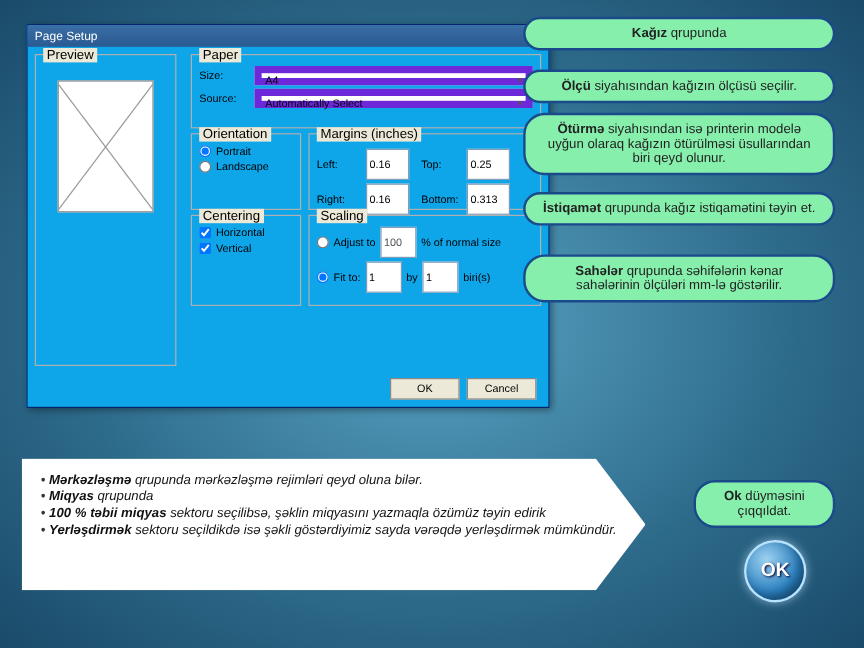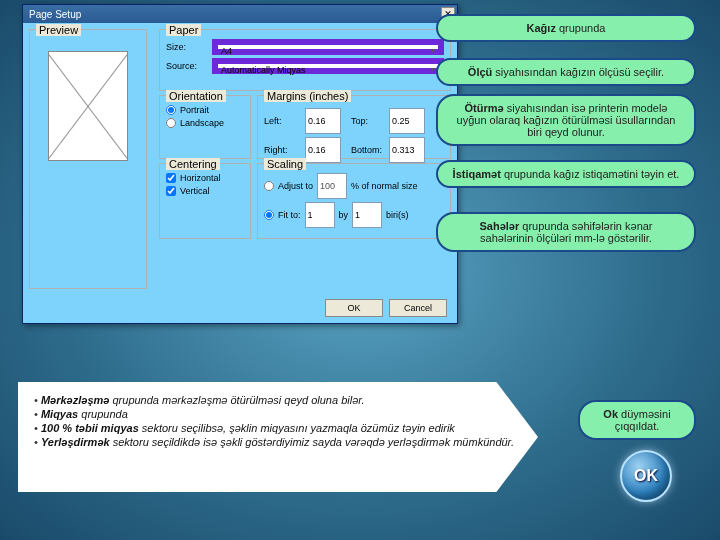--- a/index.html
+++ b/index.html
@@ -6,23 +6,23 @@
 body {
   width: 720px; height: 540px;
   background: radial-gradient(ellipse at center, #5aa4c4 0%, #2d6a8a 60%, #1a4a6a 100%);
   font-family: Tahoma, Arial, sans-serif;
   font-size: 10px;
   position: relative;
   overflow: hidden;
 }
 .dialog {
   position: absolute;
-  left: 22px; top: 4px;
+  left: 22px; top: 20px;
   width: 436px; height: 320px;
-  background: #7dd3fc;
+  background: #0ea5e9;
   border: 1px solid #0a246a;
   box-shadow: 2px 2px 6px rgba(0,0,0,.4);
 }
 .titlebar {
   height: 18px;
   background: linear-gradient(#3a6ea5, #2a5a92);
   color: #fff;
   display: flex;
   justify-content: space-between;
   align-items: center;
@@ -180,21 +180,21 @@
         <span class="group-title">Paper</span>
         <div class="field">
           <span class="lbl">Size:</span>
           <div class="sel">
               <span>A4</span>
             </div>
         </div>
         <div class="field">
           <span class="lbl">Source:</span>
           <div class="sel">
-              <span>Automatically Miqyas</span>
+              <span>Automatically Select</span>
             </div>
         </div>
       </div>
       <div class="orow">
         <div class="group orient-group">
           <span class="group-title">Orientation</span>
           <label class="radio">
               <input type="radio" checked="" style="">
               <span>Portrait</span>
             </label>
@@ -260,21 +260,21 @@
 </div>
 
 <div class="callout c1"><span class="bold">Kağız</span><span> qrupunda</span></div>
 <div class="callout c2"><span class="bold">Ölçü</span><span> siyahısından kağızın ölçüsü seçilir.</span></div>
 <div class="callout c3"><span class="bold">Ötürmə</span><span> siyahısından isə printerin modelə uyğun olaraq kağızın ötürülməsi üsullarından biri qeyd olunur.</span></div>
 <div class="callout c4"><span class="bold">İstiqamət</span><span> qrupunda kağız istiqamətini təyin et.</span></div>
 <div class="callout c5"><span class="bold">Sahələr</span><span> qrupunda səhifələrin kənar sahələrinin ölçüləri mm-lə göstərilir.</span></div>
 
 <div class="notes">
   <ul>
-    <li><span class="bold">Mərkəzləşmə</span><span> qrupunda mərkəzləşmə ötürülməsi qeyd oluna bilər.</span></li>
+    <li><span class="bold">Mərkəzləşmə</span><span> qrupunda mərkəzləşmə rejimləri qeyd oluna bilər.</span></li>
     <li><span class="bold">Miqyas</span><span> qrupunda</span></li>
     <li><span class="bold">100 % təbii miqyas</span><span> sektoru seçilibsə, şəklin miqyasını yazmaqla özümüz təyin edirik</span></li>
     <li><span class="bold">Yerləşdirmək</span><span> sektoru seçildikdə isə şəkli göstərdiyimiz sayda vərəqdə yerləşdirmək mümkündür.</span></li>
   </ul>
 </div>
 
 <div class="callout c6"><span class="bold">Ok</span><span> düyməsini çıqqıldat.</span></div>
 <div class="okicon">OK</div>
 
 </body></html>

